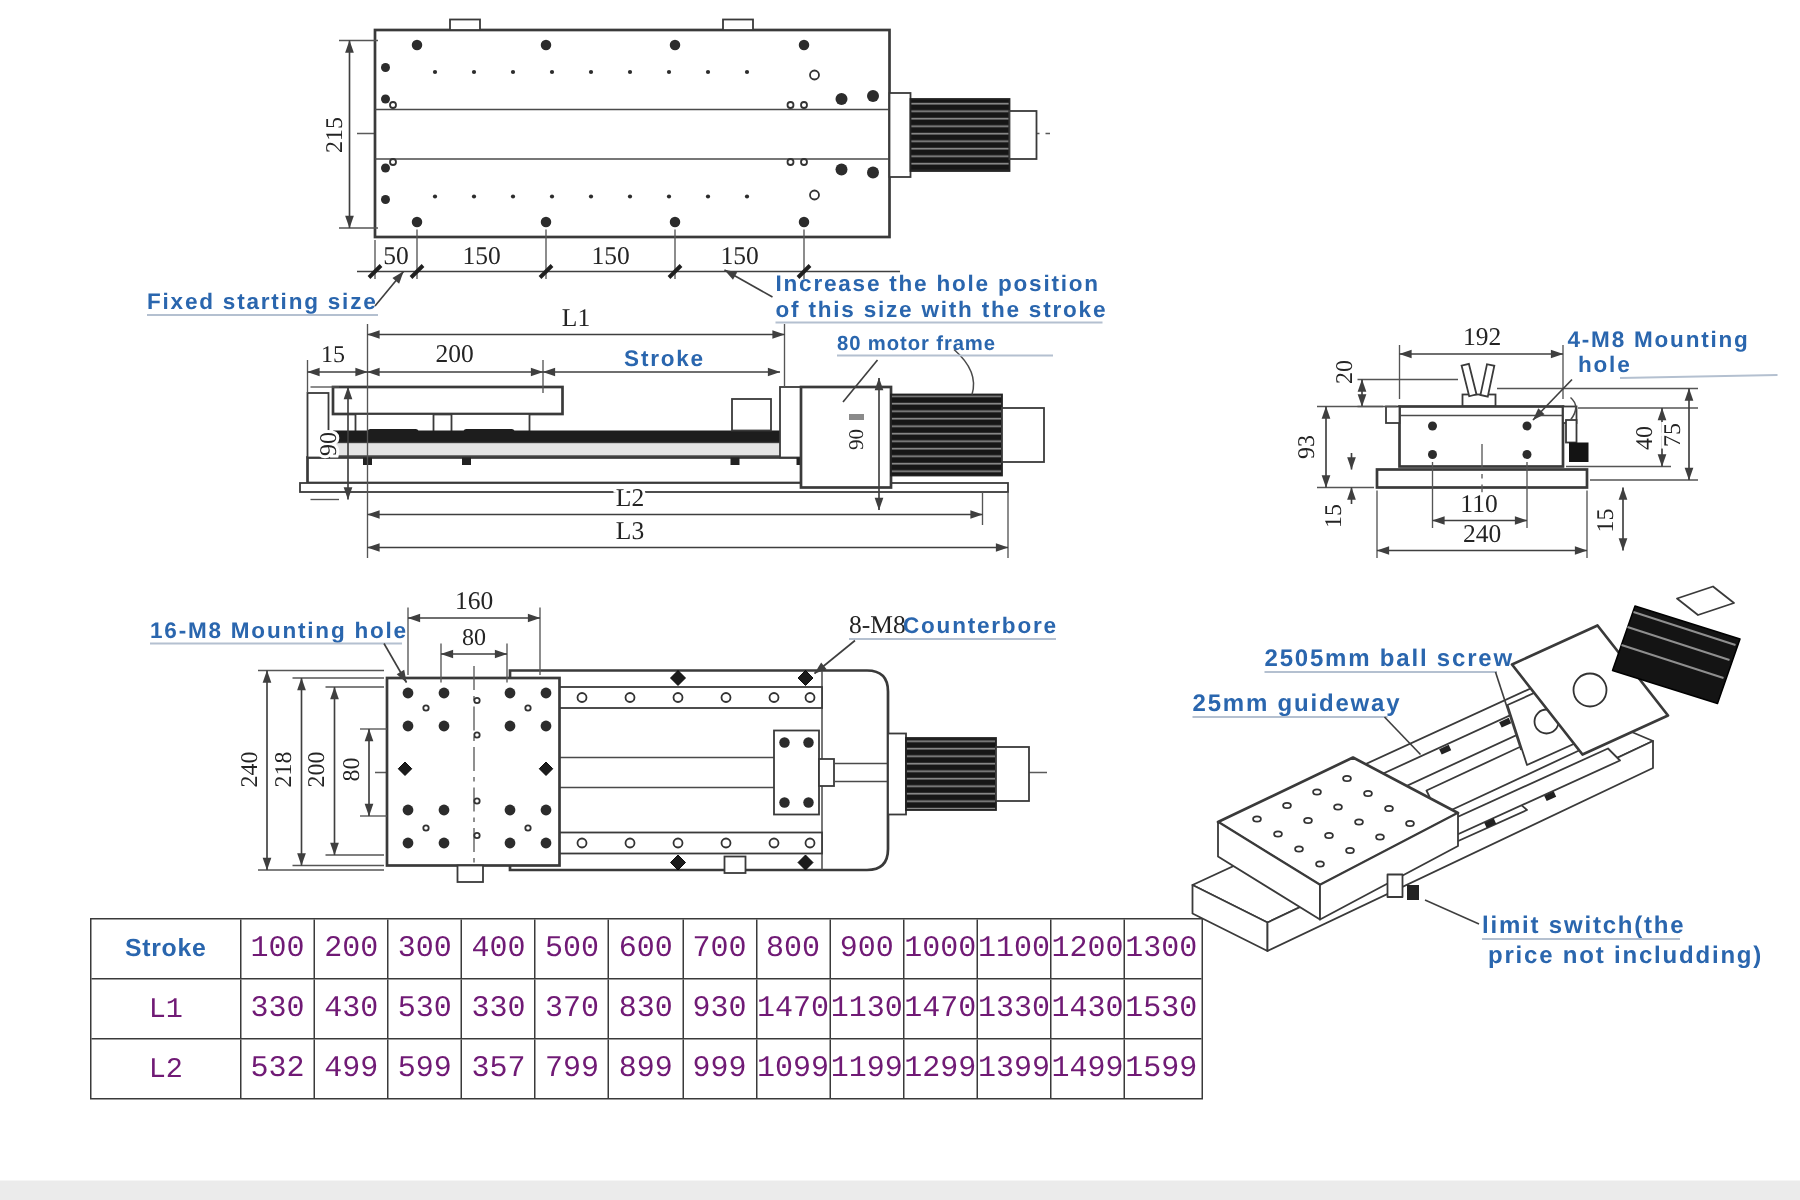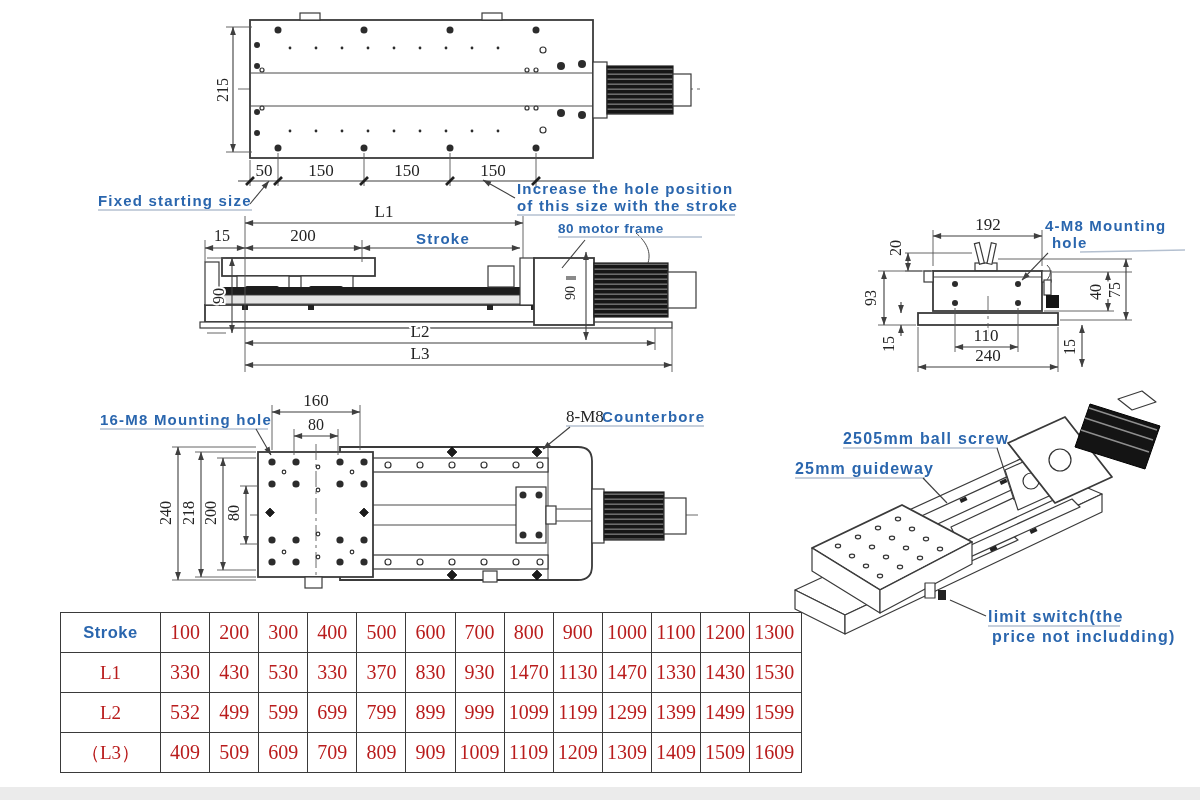--- a/index.html
+++ b/index.html
@@ -26,21 +26,21 @@
   .noteS{font-size:13.5px;letter-spacing:0.6px;}
   .uline{stroke:#b4c0d0;stroke-width:1.4;}
   .mid{text-anchor:middle;}
   
   .spec-table{position:absolute;left:60px;top:612px;width:740px;background:#fff;
               border:1.6px solid #3a3a3a;display:flex;flex-direction:column;}
   .trow{display:flex;height:39px;border-top:1.6px solid #3a3a3a;}
   .trow:first-child{border-top:none;}
   .tcell{flex:0 0 49.1px;box-sizing:border-box;border-left:1.6px solid #3a3a3a;
          display:flex;align-items:center;justify-content:center;
-         font-family:Liberation Serif, serif;font-size:20px;color:#b91c1c;}
+         font-family:Liberation Mono, monospace;font-size:20px;color:#701a75;}
   .tcell.label{flex:0 0 99px;border-left:none;font-size:19px;}
   .tcell.header-label{font-family:"Liberation Sans",sans-serif;font-weight:bold;
          color:#2a66ae;font-size:16.5px;letter-spacing:0.5px;}
   .footer-bar{position:absolute;left:0;top:787px;width:1200px;height:13px;background:#ebebeb;}
 </style>
 </head>
 <body>
 
 <div class="canvas">
 <svg width="1200" height="800" viewBox="0 0 1200 800">
@@ -513,42 +513,26 @@
         <div class="tcell">1470</div>
         <div class="tcell">1330</div>
         <div class="tcell">1430</div>
         <div class="tcell">1530</div>
       </div>
       <div class="trow">
         <div class="tcell label">L2</div>
         <div class="tcell">532</div>
         <div class="tcell">499</div>
         <div class="tcell">599</div>
-        <div class="tcell">699</div>
+        <div class="tcell">357</div>
         <div class="tcell">799</div>
         <div class="tcell">899</div>
         <div class="tcell">999</div>
         <div class="tcell">1099</div>
         <div class="tcell">1199</div>
         <div class="tcell">1299</div>
         <div class="tcell">1399</div>
         <div class="tcell">1499</div>
         <div class="tcell">1599</div>
       </div>
-      <div class="trow">
-        <div class="tcell label">（L3）</div>
-        <div class="tcell">409</div>
-        <div class="tcell">509</div>
-        <div class="tcell">609</div>
-        <div class="tcell">709</div>
-        <div class="tcell">809</div>
-        <div class="tcell">909</div>
-        <div class="tcell">1009</div>
-        <div class="tcell">1109</div>
-        <div class="tcell">1209</div>
-        <div class="tcell">1309</div>
-        <div class="tcell">1409</div>
-        <div class="tcell">1509</div>
-        <div class="tcell">1609</div>
-      </div>
     </div>
   <div class="footer-bar"></div>
 </div>
 
 </body></html>

